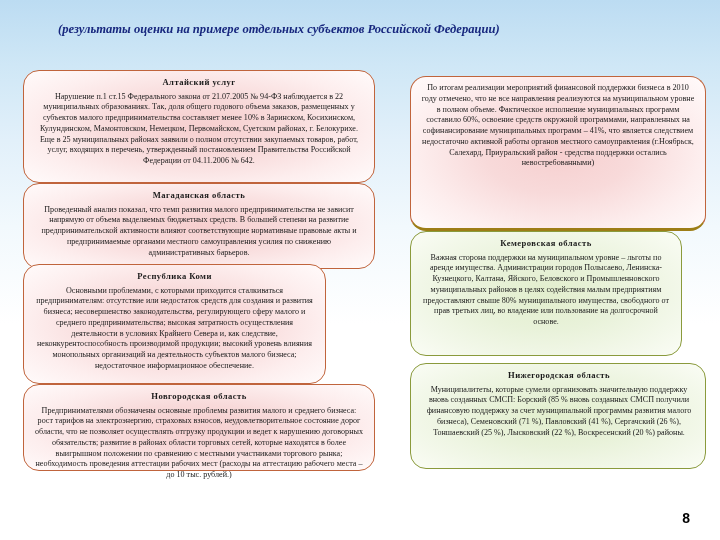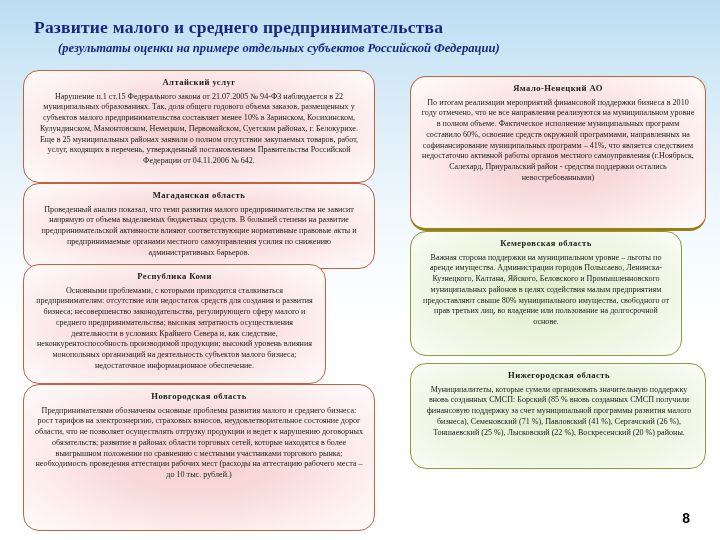--- a/index.html
+++ b/index.html
@@ -114,46 +114,44 @@
     font-weight: bold;
     color: #000000;
   }
 </style>
 </head>
 <body>
 
 <div class="slide">
 
   <div class="title-block">
-    <div class="title-main">Развитие малого и среднего предпринимательства</div>
     <div class="title-sub">(результаты оценки на примере отдельных субъектов Российской Федерации)</div>
   </div>
 
   <div class="card pink" style="left:23px; top:70px; width:352px; height:113px;">
     <div class="card-title">Алтайский услуг</div>
     <div class="card-body">Нарушение п.1 ст.15 Федерального закона от 21.07.2005 № 94-ФЗ наблюдается в 22 муниципальных образованиях. Так, доля общего годового объема заказов, размещенных у субъектов малого предпринимательства составляет менее 10% в Заринском, Косихинском, Кулундинском, Мамонтовском, Немецком, Первомайском, Суетском районах, г. Белокурихе. Еще в 25 муниципальных районах заявили о полном отсутствии закупаемых товаров, работ, услуг, входящих в перечень, утвержденный постановлением Правительства Российской Федерации от  04.11.2006  № 642.</div>
   </div>
 
   <div class="card pink" style="left:23px; top:183px; width:352px; height:86px;">
     <div class="card-title">Магаданская область</div>
     <div class="card-body">Проведенный анализ показал, что темп развития малого предпринимательства не зависит напрямую от объема выделяемых  бюджетных средств. В большей степени на развитие предпринимательской активности влияют соответствующие нормативные правовые акты и предпринимаемые органами местного самоуправления усилия по снижению административных барьеров.</div>
   </div>
 
   <div class="card pink" style="left:23px; top:264px; width:303px; height:120px;">
     <div class="card-title">Республика Коми</div>
     <div class="card-body">Основными проблемами, с которыми приходится сталкиваться предпринимателям: отсутствие или недостаток средств для создания и развития бизнеса; несовершенство законодательства, регулирующего сферу малого и среднего предпринимательства; высокая затратность осуществления деятельности в условиях Крайнего Севера и, как следствие, неконкурентоспособность производимой продукции; высокий уровень влияния монопольных организаций на деятельность субъектов малого бизнеса; недостаточное информационное обеспечение.</div>
   </div>
 
-  <div class="card pink" style="left:23px; top:384px; width:352px; height:147px;">
+  <div class="card pink" style="left:23px; top:384px; width:352px; height:87px;">
     <div class="card-title">Новгородская область</div>
     <div class="card-body">Предпринимателями обозначены основные проблемы развития малого и среднего бизнеса: рост тарифов на электроэнергию, страховых взносов, неудовлетворительное состояние дорог области, что не позволяет осуществлять отгрузку продукции и ведет к нарушению договорных обязательств; развитие в районах области торговых сетей, которые находятся в более выигрышном положении по сравнению с местными участниками торгового рынка; необходимость проведения аттестации рабочих мест (расходы на аттестацию рабочего места – до 10 тыс. рублей.)</div>
   </div>
 
   <div class="card pink gold-underline" style="left:410px; top:76px; width:296px; height:155px;">
-    <div class="card-title">Ямало-Ненецкий АО</div>
     <div class="card-body">По итогам реализации мероприятий финансовой поддержки бизнеса в 2010 году отмечено, что не все направления реализуются на муниципальном уровне в полном объеме. Фактическое исполнение муниципальных программ составило 60%, освоение средств окружной программами, направленных на софинансирование муниципальных программ – 41%, что является следствием недостаточно активной работы органов местного самоуправления (г.Ноябрьск, Салехард, Приуральский район - средства поддержки остались невостребованными)</div>
   </div>
 
   <div class="card green" style="left:410px; top:231px; width:272px; height:125px;">
     <div class="card-title">Кемеровская область</div>
     <div class="card-body">Важная сторона поддержки на муниципальном уровне – льготы по аренде имущества. Администрации городов Полысаево, Ленинска-Кузнецкого, Калтана, Яйского, Беловского и Промышленновского муниципальных районов в целях содействия малым предприятиям предоставляют свыше 80% муниципального имущества, свободного от прав третьих лиц, во владение или пользование на долгосрочной основе.</div>
   </div>
 
   <div class="card green" style="left:410px; top:363px; width:296px; height:106px;padding-left:12px;">
     <div class="card-title">Нижегородская область</div>

